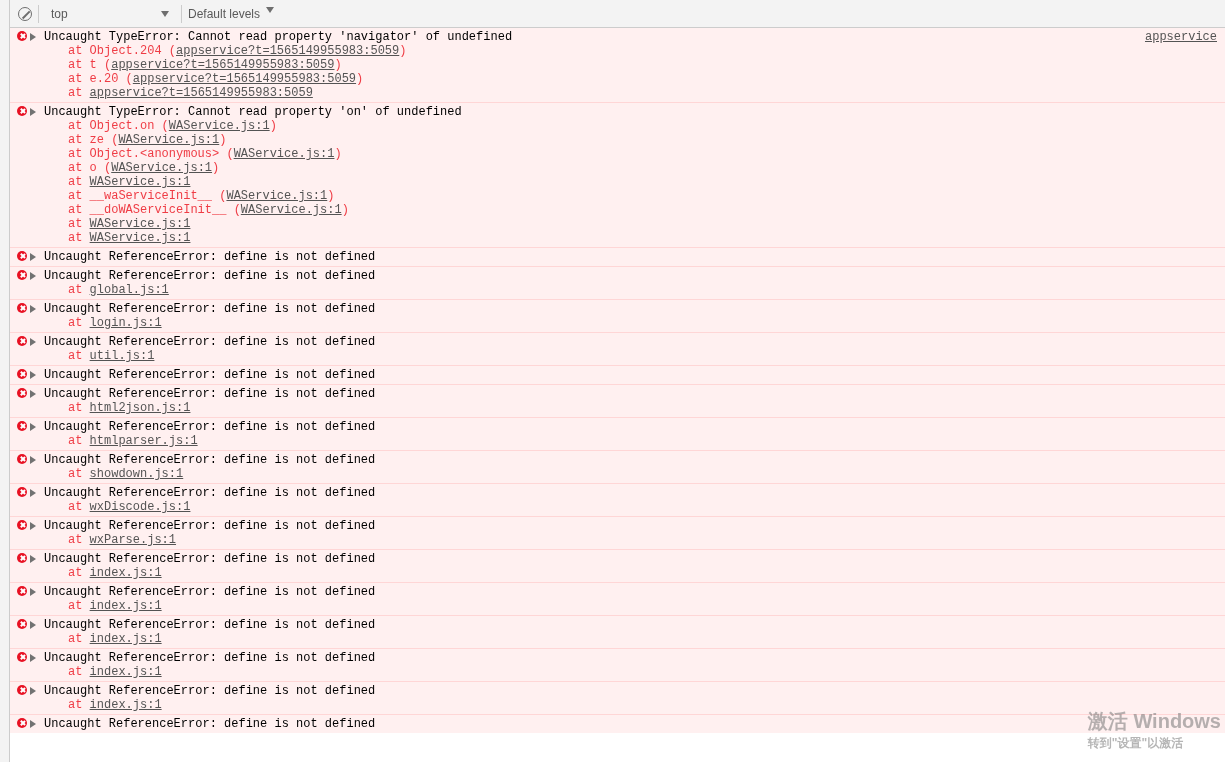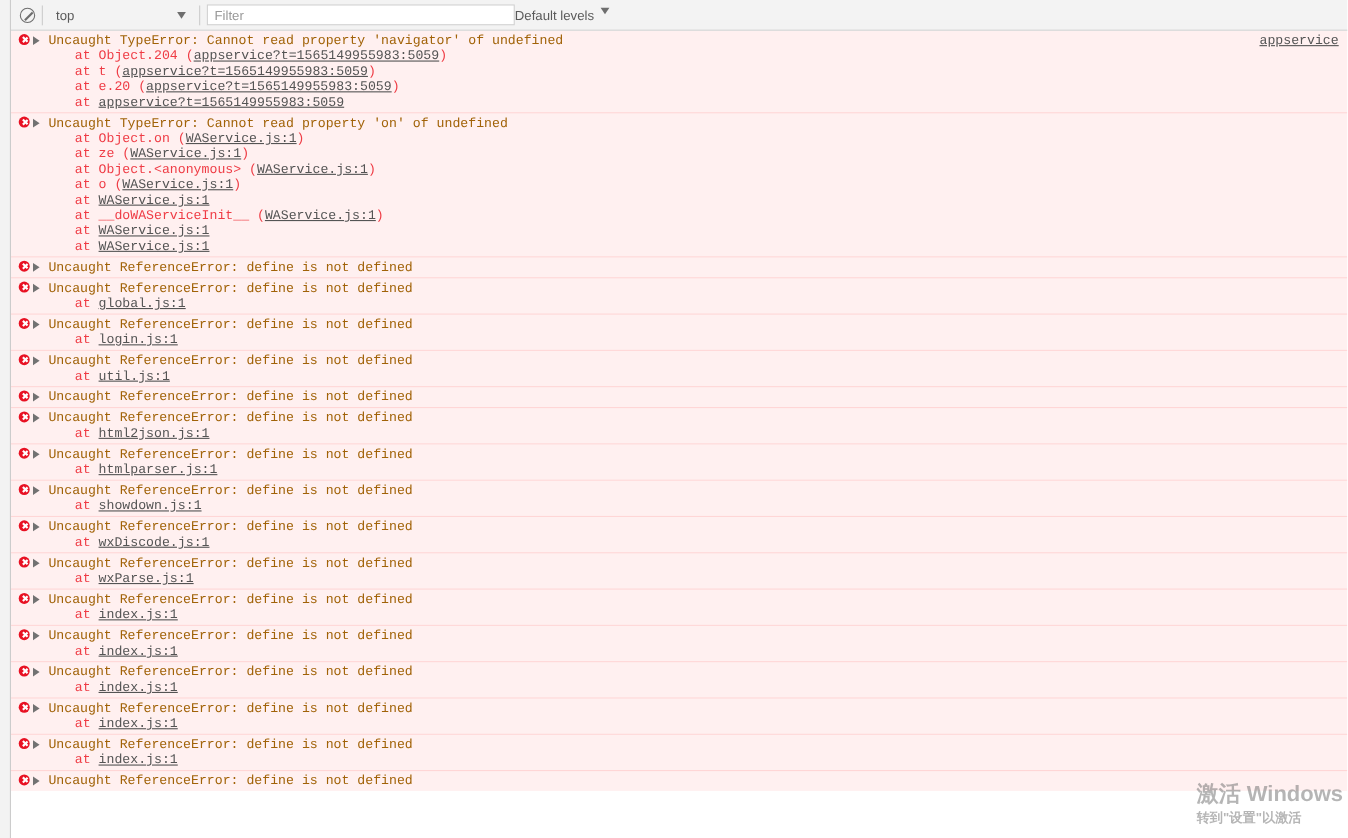--- a/index.html
+++ b/index.html
@@ -135,21 +135,21 @@
 }
 .tri-right {
   width: 0; height: 0;
   border-top: 4px solid transparent;
   border-bottom: 4px solid transparent;
   border-left: 6px solid #727272;
   margin-top: 2px;
   cursor: pointer;
 }
 .msg {
-  color: #a16207;
+  color: #000000;
   flex: 1;
 }
 .source-link {
   color: #545454;
   text-decoration: underline;
   cursor: pointer;
   padding-right: 4px;
 }
 .stack {
   padding-left: 54px;
@@ -185,21 +185,20 @@
 <div class="main">
 
   <div class="toolbar">
     <div class="no-icon"></div>
     <div class="tb-sep"></div>
     <div class="ctx-select">
       <span>top</span>
       <span class="tri-down"></span>
     </div>
     <div class="tb-sep"></div>
-    <input class="filter-input" placeholder="Filter" style="">
     <div class="levels">
       <span>Default levels</span>
       <span class="tri-down" style="margin-left:6px"></span>
     </div>
   </div>
 
   <div class="log-area" id="log-area">
       <div class="entry">
         <div class="row1">
           <div class="icon-cell">
@@ -227,20 +226,21 @@
             <div class="tri-right"></div>
           </div>
           <div class="msg">Uncaught TypeError: Cannot read property 'on' of undefined</div>
         </div>
         <div class="stack">
           <div class="stack-line">at Object.on (<span class="u">WAService.js:1</span>)</div>
           <div class="stack-line">at ze (<span class="u">WAService.js:1</span>)</div>
           <div class="stack-line">at Object.&lt;anonymous&gt; (<span class="u">WAService.js:1</span>)</div>
           <div class="stack-line">at o (<span class="u">WAService.js:1</span>)</div>
           <div class="stack-line">at <span class="u">WAService.js:1</span></div>
+          <div class="stack-line">at __waServiceInit__ (<span class="u">WAService.js:1</span>)</div>
           <div class="stack-line">at __doWAServiceInit__ (<span class="u">WAService.js:1</span>)</div>
           <div class="stack-line">at <span class="u">WAService.js:1</span></div>
           <div class="stack-line">at <span class="u">WAService.js:1</span></div>
         </div>
       </div>
       <div class="entry">
         <div class="row1">
           <div class="icon-cell">
             <div class="err-icon"></div>
           </div>

